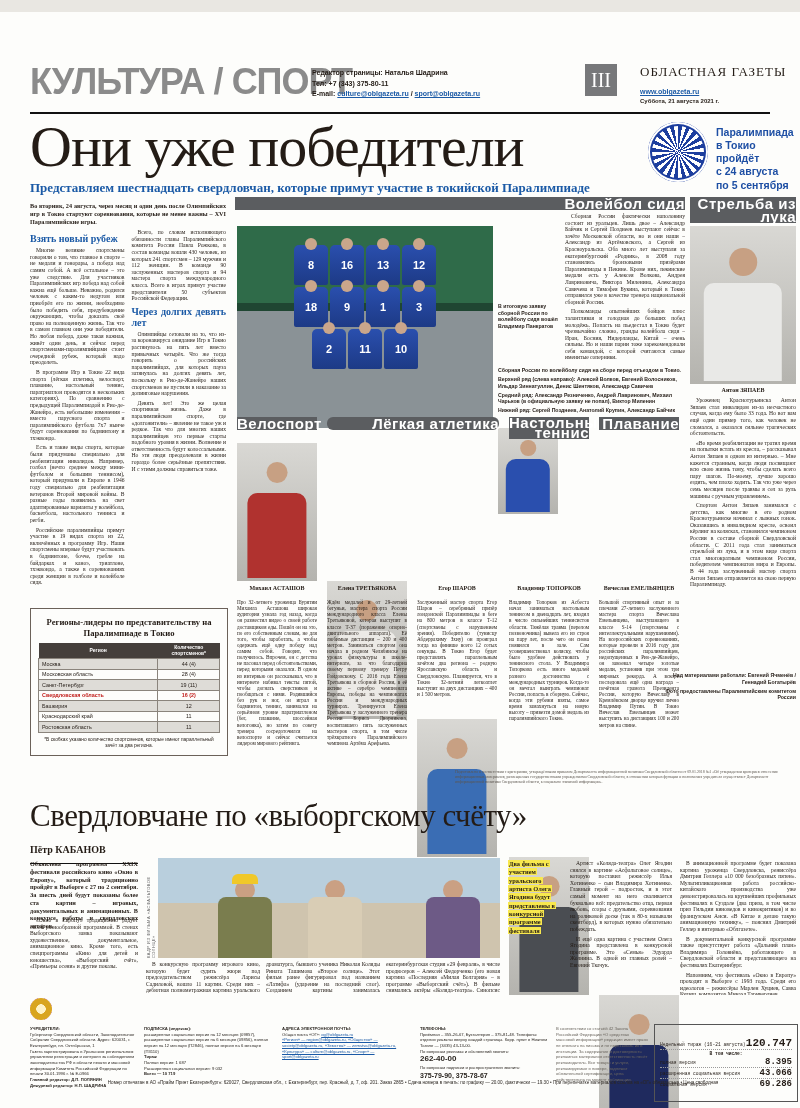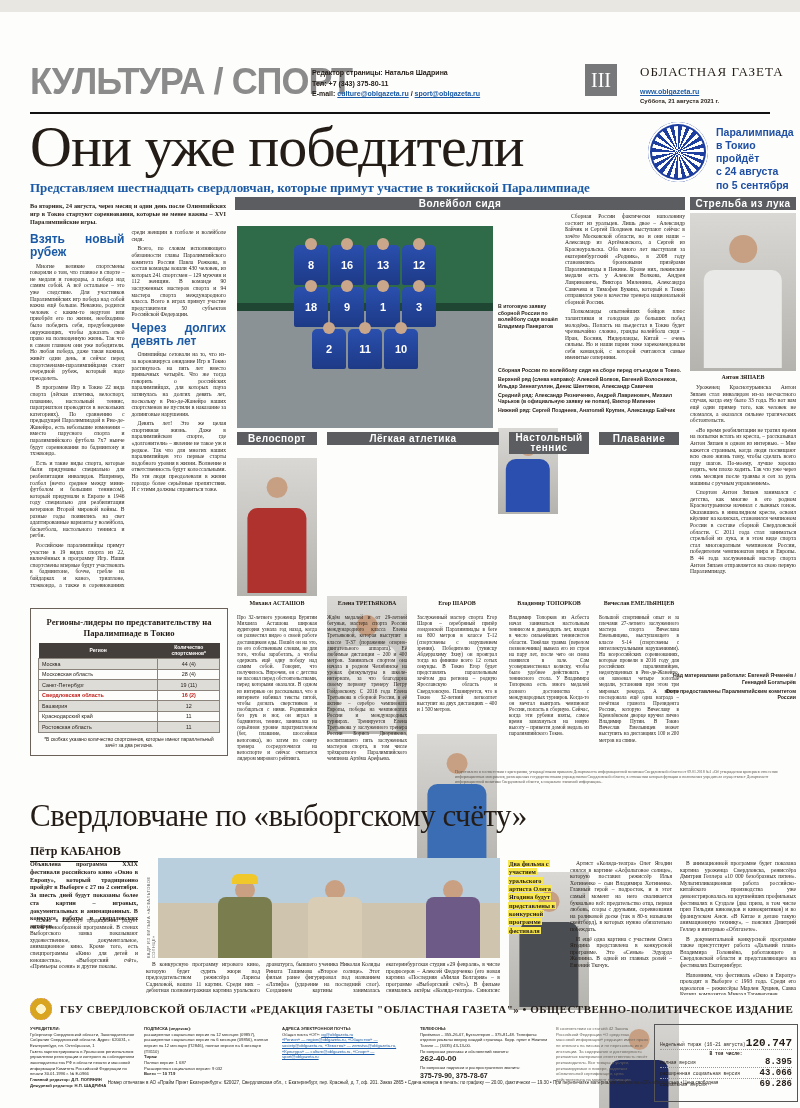--- a/index.html
+++ b/index.html
@@ -2,25 +2,25 @@
 <html><head>
 <meta charset="utf-8">
 <style>
   html,body{margin:0;padding:0;background:#e9e7e2;}
   .page{position:relative;width:800px;height:1108px;background:#fdfdfb;margin:12px auto;
         font-family:"Liberation Serif",serif;color:#241c16;overflow:hidden;}
   .abs{position:absolute;}
   .sans{font-family:"Liberation Sans",sans-serif;}
   .b{font-weight:bold;}
   .bar{background:#5b5d60;color:#fff;font-family:"Liberation Sans",sans-serif;font-weight:bold;
-       text-align:center;font-size:10px;line-height:13px;letter-spacing:.5px;}
+       text-align:right;font-size:15px;line-height:13px;letter-spacing:.5px;}
   .body-txt{font-size:5.6px;line-height:1.18;text-align:justify;}
   .body-txt p{margin:0 0 3px 0;text-indent:6px;}
-  .colhead{color:#1b5aa6;font-weight:bold;font-size:12px;line-height:1.1;margin:4px 0 3px 0;
-           font-family:Liberation Sans, sans-serif;break-inside:avoid;}
+  .colhead{color:#1b5aa6;font-weight:bold;font-size:10px;line-height:1.1;margin:4px 0 3px 0;
+           font-family:Liberation Serif, serif;break-inside:avoid;}
   
   .section-title{font-size:36px;font-weight:bold;color:#8b8b8b;font-family:"Liberation Sans",sans-serif;
                  letter-spacing:-1px;line-height:1;}
   .ed-info{font-size:7px;line-height:1.5;font-weight:bold;}
   .ed-info a{color:#1b5aa6;}
   .pagenum{width:32px;height:32px;background:#77787a;color:#fff;text-align:center;
            font-size:20px;line-height:32px;font-family:"Liberation Serif",serif;}
   .paper{font-size:13px;letter-spacing:1px;}
   .rule{border-top:2px solid #111;}
   .headline{font-size:58px;line-height:1;letter-spacing:-1px;}
@@ -55,21 +55,21 @@
   .person{position:absolute;left:0;right:0;bottom:0;top:0;}
   .person::before{content:"";position:absolute;top:14%;left:50%;transform:translateX(-50%);
           width:26%;aspect-ratio:1;border-radius:50%;background:#c7a083;}
   .person::after{content:"";position:absolute;top:36%;left:50%;transform:translateX(-50%);
           width:74%;height:62%;border-radius:10px 10px 0 0;background:var(--shirt,#888);}
   .pname{font-size:6px;font-weight:bold;text-align:center;line-height:1.2;}
   .cap{font-size:5.2px;font-weight:bold;font-family:"Liberation Sans",sans-serif;line-height:1.25;}
   .cap p{margin:0 0 2.5px 0;}
   
   .film-head{font-size:31px;line-height:1;letter-spacing:-.5px;}
-  .author{font-size:12px;font-weight:bold;border-bottom:1.5px solid #111;padding-bottom:2px;}
+  .author{font-size:10px;font-weight:bold;border-bottom:1.5px solid #111;padding-bottom:8px;}
   .mini3{column-count:3;column-gap:6px;column-fill:auto;height:34px;overflow:hidden;}
   .film-photo{background:linear-gradient(#b9cfdd 0 45%,#cfc4ae 45% 100%);position:relative;overflow:hidden;}
   .fig{position:absolute;bottom:0;width:54px;height:78px;}
   .fig .hd{position:absolute;top:0;left:50%;transform:translateX(-50%);width:20px;height:20px;border-radius:50%;background:#caa083;}
   .fig .bd{position:absolute;top:17px;left:0;right:0;bottom:0;border-radius:8px 8px 0 0;}
   .vcredit{writing-mode:vertical-rl;transform:rotate(180deg);font-size:4px;color:#666;
            font-family:"Liberation Sans",sans-serif;letter-spacing:.5px;}
   .ycap{font-size:6.4px;font-weight:bold;line-height:1.3;}
   .ycap span{background:#f8e84e;box-decoration-break:clone;-webkit-box-decoration-break:clone;padding:0 1px;}
   .tiny{font-size:3.9px;line-height:1.25;color:#5c564f;}
@@ -99,21 +99,21 @@
     <div>Тел: +7 (343) 375-80-11</div>
     <div>
       <span>E-mail:</span>
       <a href="#">culture@oblgazeta.ru</a>
       <span>/</span>
       <a href="#">sport@oblgazeta.ru</a>
     </div>
   </div>
   <div class="abs pagenum" style="left:585px;top:52px;">III</div>
   <div class="abs" style="left:640px;top:52px;width:156px;">
-    <div class="paper">ОБЛАСТНАЯ ГАЗЕТА</div>
+    <div class="paper">ОБЛАСТНАЯ ГАЗЕТЫ</div>
     <a href="#" class="sans b" style="font-size:7px;color:#1b5aa6;">www.oblgazeta.ru</a>
     <div class="sans b" style="font-size:6px;">Суббота, 21 августа 2021 г.</div>
   </div>
   <div class="abs rule" style="left:30px;top:100px;width:740px;"></div>
 
   <div class="abs headline" style="left:30px;top:106px;width:620px;">Они уже победители</div>
   <div class="abs emblem" style="left:648px;top:110px;"></div>
   <div class="abs" style="left:716px;top:114px;width:84px;">
     <div class="note-line">Паралимпиада</div>
     <div class="note-line">в Токио пройдёт</div>
@@ -223,24 +223,24 @@
       <div class="person" style="--shirt:#e9e9e7;"></div>
     </div>
     <div class="pname" style="margin:3px 0;">Антон ЗЯПАЕВ</div>
     <div class="body-txt">
       <p>Уроженец Краснотурьинска Антон Зяпаев стал инвалидом из-за несчастного случая, когда ему было 33 года. Но вот вам ещё один пример того, как человек не сломался, а оказался сильнее трагических обстоятельств.</p>
       <p>«Во время реабилитации не тратил время на попытки встать из кресла, – рассказывал Антон Зяпаев в одном из интервью. – Мне кажется странным, когда люди посвящают всю свою жизнь тому, чтобы сделать всего пару шагов. По-моему, лучше хорошо ездить, чем плохо ходить. Так что уже через семь месяцев после травмы я сел за руль машины с ручным управлением».</p>
       <p>Спортом Антон Зяпаев занимался с детства, как многие в его родном Краснотурьинске начинал с лыжных гонок. Оказавшись в инвалидном кресле, освоил кёрлинг на колясках, становился чемпионом России в составе сборной Свердловской области. С 2011 года стал заниматься стрельбой из лука, и в этом виде спорта стал многократным чемпионом России, победителем чемпионатов мира и Европы. В 44 года заслуженный мастер спорта Антон Зяпаев отправляется на свою первую Паралимпиаду.</p>
     </div>
   </div>
 
-  <div class="abs" style="left:235px;top:420px;width:450px;height:338px;">
+  <div class="abs" style="left:235px;top:405px;width:450px;height:338px;">
 
     <div class="abs bar" style="left:2px;top:0;width:80px;">Велоспорт</div>
-    <div class="abs bar" style="left:92px;top:0;width:172px;">Лёгкая атлетика</div>
+    <div class="abs bar" style="left:92px;top:0;width:172px;border-radius:6px;">Лёгкая атлетика</div>
     <div class="abs bar" style="left:274px;top:0;width:80px;line-height:10px;padding:1px 0;">Настольный теннис</div>
     <div class="abs bar" style="left:364px;top:0;width:80px;">Плавание</div>
 
     <div class="abs ph" style="left:2px;top:26px;width:80px;height:138px;">
         <div class="person" style="--shirt:#b0322f;"></div>
       </div>
     <div class="abs ph" style="left:92px;top:26px;width:80px;height:138px;">
         <div class="person" style="--shirt:#eceae6;"></div>
       </div>
     <div class="abs ph" style="left:182px;top:26px;width:80px;height:138px;">
@@ -313,21 +313,20 @@
     <p>И ещё одна картина с участием Олега Ягодина представлена в конкурсной программе. Это «Семья» Эдуарда Жолнина. В одной из главных ролей – Евгений Ткачук.</p>
   </div>
   <div class="abs body-txt" style="left:680px;top:848px;width:116px;height:135px;overflow:hidden;">
     <p>В анимационной программе будет показана картина уроженца Свердловска, режиссёра Дмитрия Геллера «10 000 безобразных пятен». Мультипликационная работа российско-китайского производства уже демонстрировалась на крупнейших профильных фестивалях в Суздале (два приза, в том числе приз Гильдии киноведов и кинокритиков) и во французском Анси. «В Китае я делаю такую анимационную технику», – пояснил Дмитрий Геллер в интервью «Облгазете».</p>
     <p>В документальной конкурсной программе также присутствует работа «Дальний план» Владимира Головнёва, работающего в Свердловской области и представляющего на фестивалях Екатеринбург.</p>
     <p>Напомним, что фестиваль «Окно в Европу» проходит в Выборге с 1993 года. Среди его идеологов – режиссёры Марлен Хуциев, Савва Кулиш, композитор Микаэл Таривердиев.</p>
   </div>
 
   <div class="abs fband" style="left:30px;top:986px;width:766px;">
     <div class="flogo"></div>
-    <div class="ftitle">ГБУ СВЕРДЛОВСКОЙ ОБЛАСТИ «РЕДАКЦИЯ ГАЗЕТЫ "ОБЛАСТНАЯ ГАЗЕТА"»  •  ОБЩЕСТВЕННО-ПОЛИТИЧЕСКОЕ ИЗДАНИЕ</div>
 
   </div>
 
   <div class="abs fcol" style="left:30px;top:1014px;width:106px;">
     <div class="h">УЧРЕДИТЕЛИ:</div>
     <div>Губернатор Свердловской области, Законодательное Собрание Свердловской области. Адрес: 620031, г. Екатеринбург, пл. Октябрьская, 1</div>
     <div>Газета зарегистрирована в Уральском региональном управлении регистрации и контроля за соблюдением законодательства РФ в области печати и массовой информации Комитета Российской Федерации по печати 30.01.1996 г. № Е-0966</div>
     <div class="h">Главный редактор: Д.П. ПОЛЯНИН</div>
     <div class="h">Дежурный редактор: Н.П. ШАДРИНА</div>
   </div>

